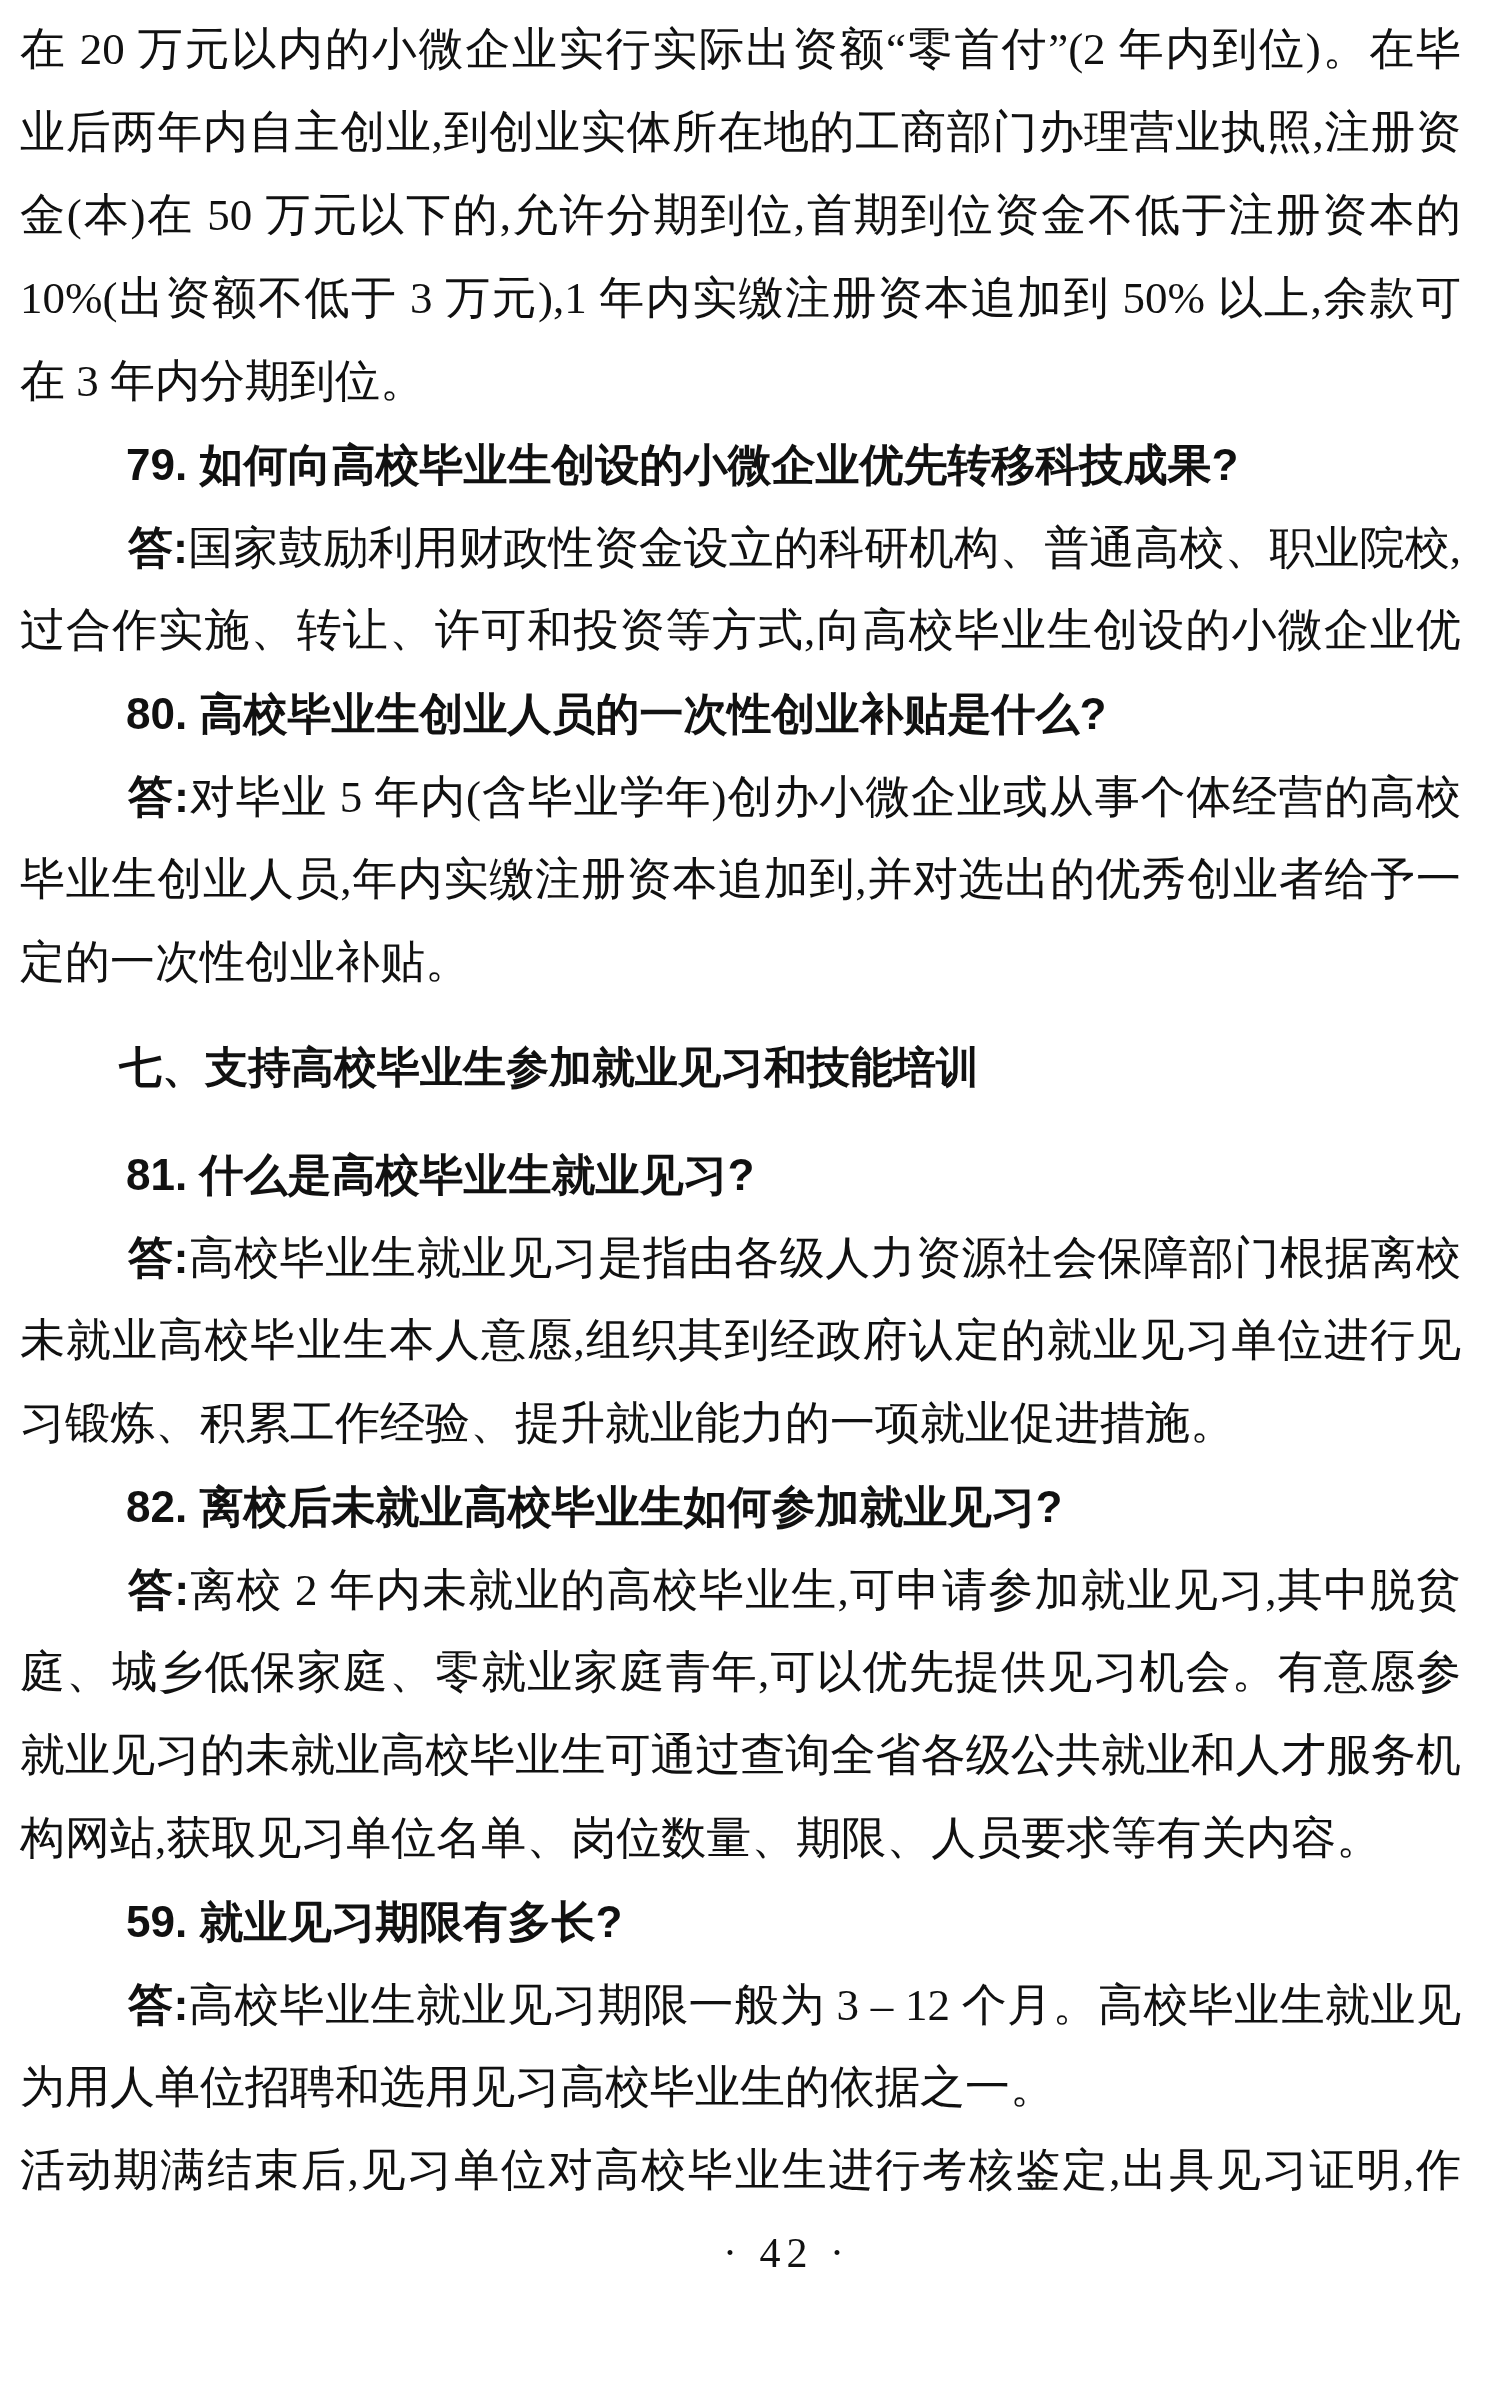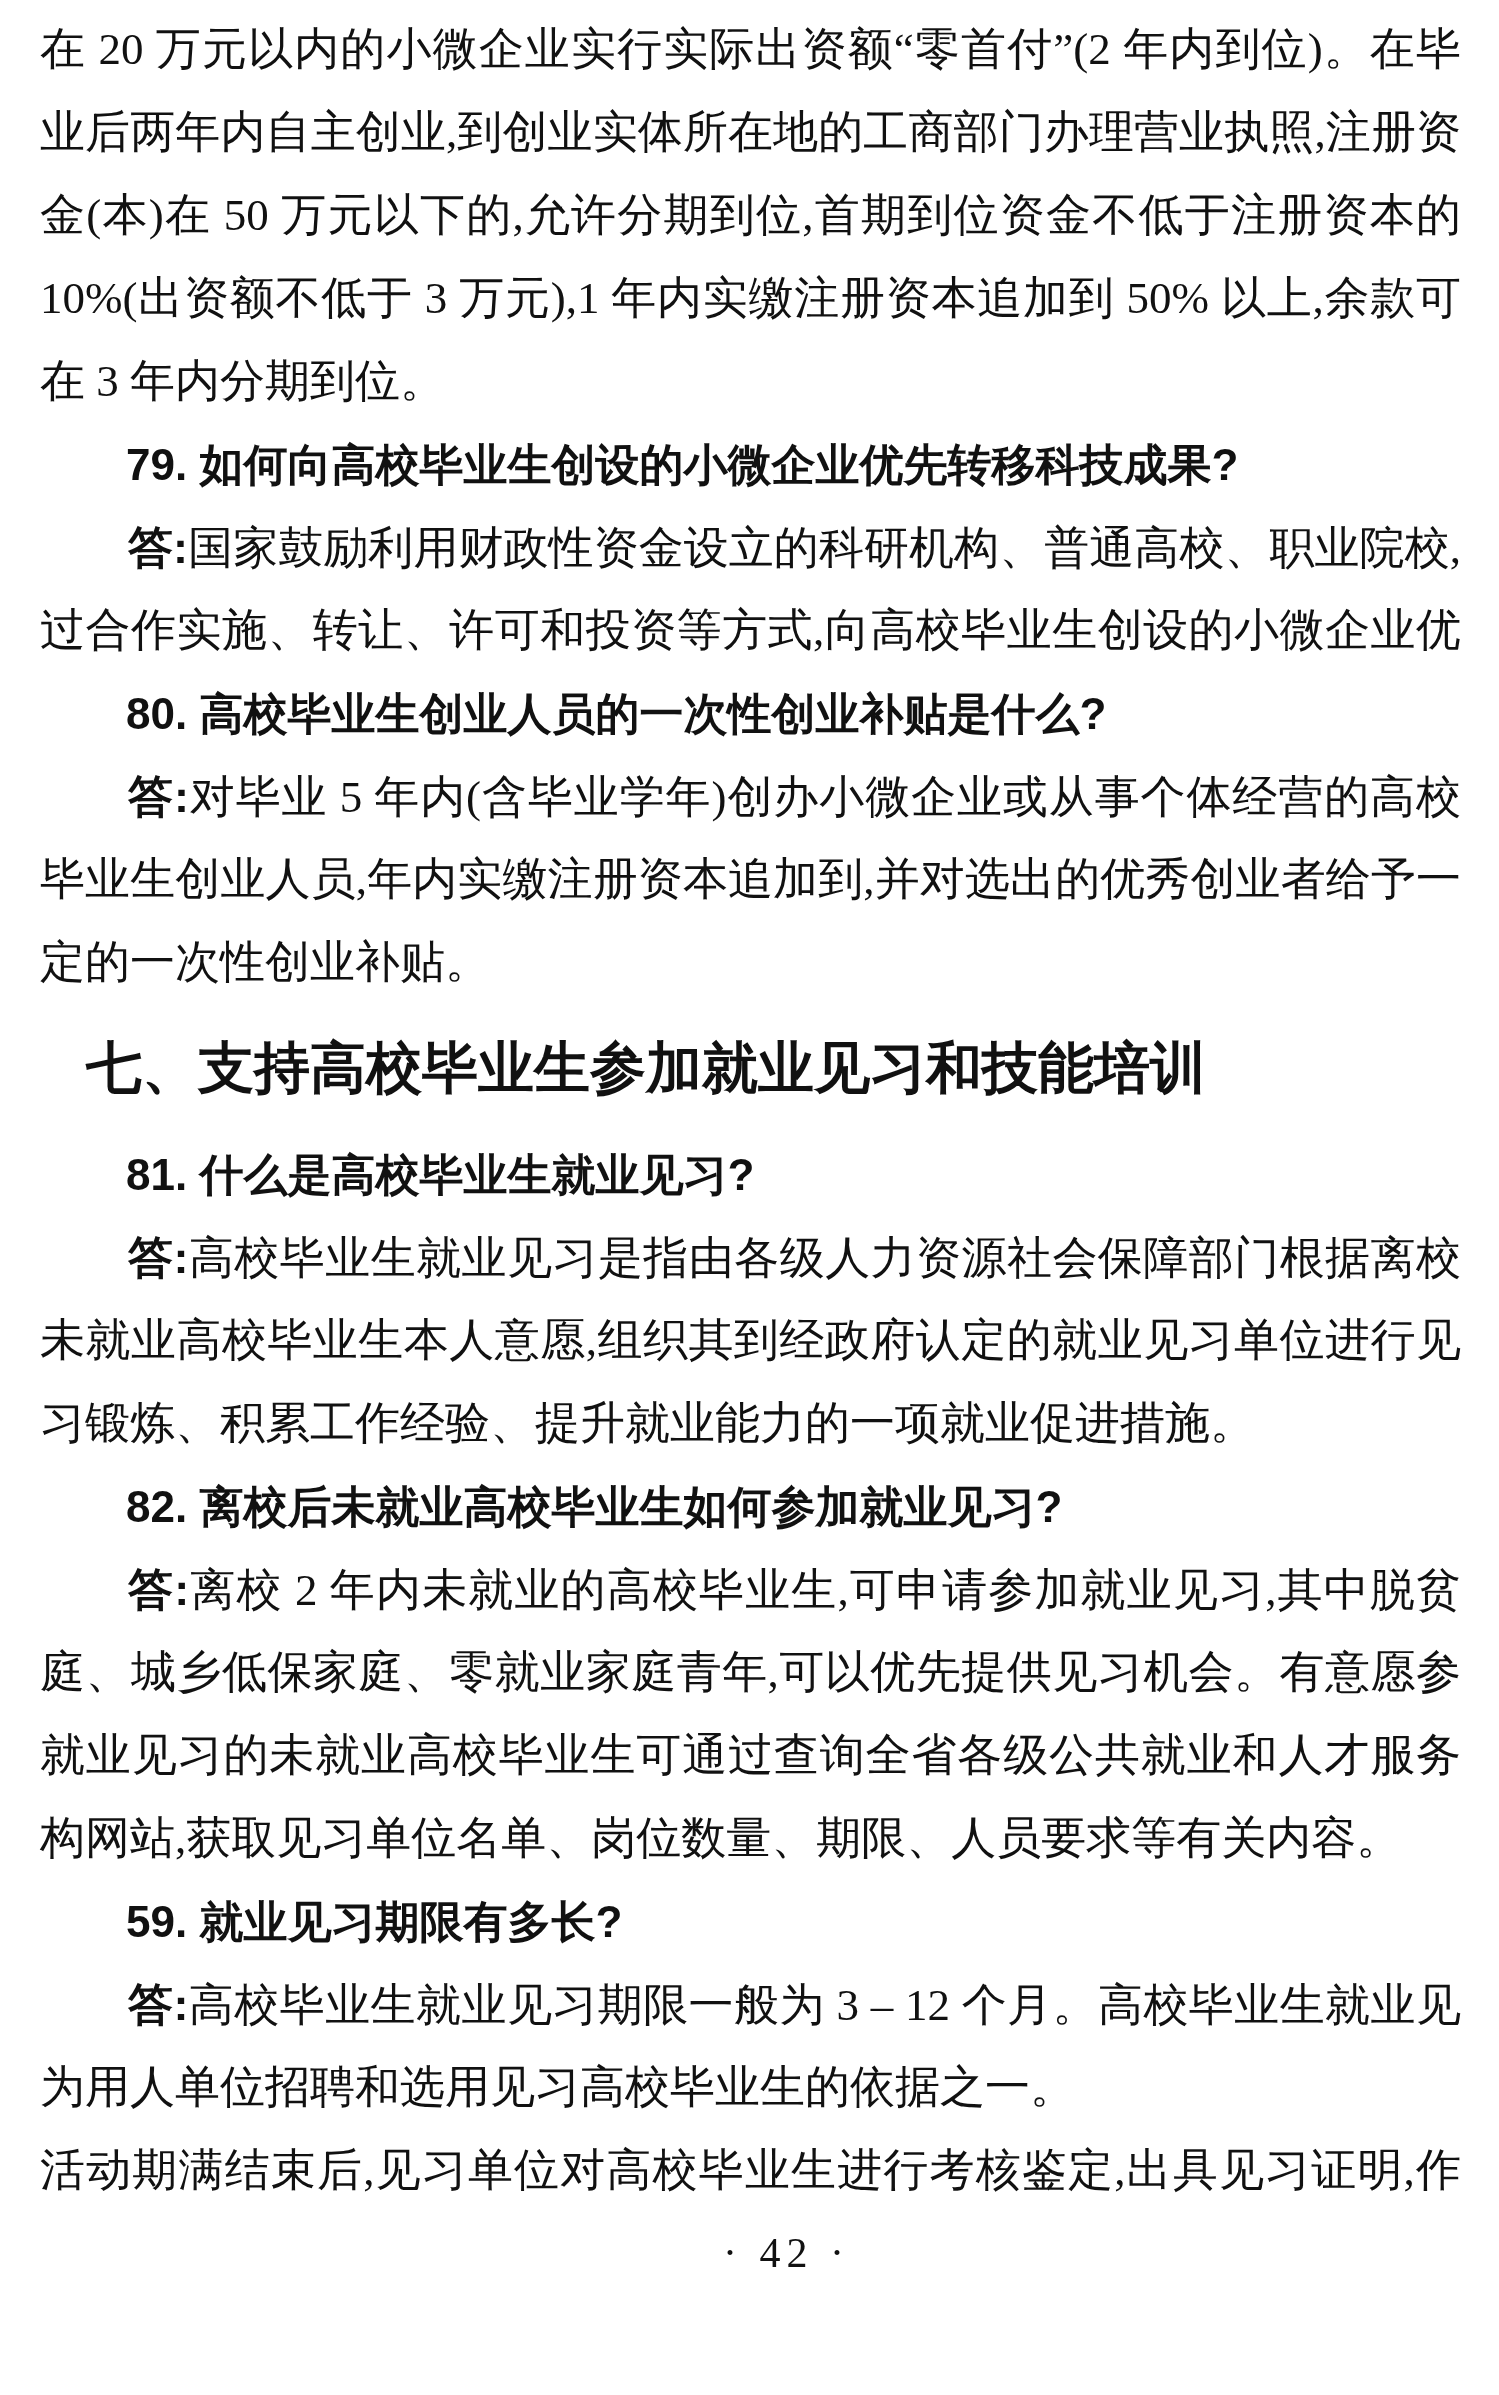--- a/index.html
+++ b/index.html
@@ -15,21 +15,21 @@
     background: #ffffff;
     box-sizing: border-box;
     padding-top: 8px;
     overflow: hidden;
     color: #111111;
   }
   .line {
     box-sizing: border-box;
     height: 83px;
     line-height: 83px;
-    padding-left: 40px;
+    padding-left: 20px;
     padding-right: 38px;
     font-family: "Liberation Serif", "DejaVu Serif", serif;
     font-size: 45px;
     color: #111111;
     overflow: hidden;
   }
   
   .line.fill {
     text-align: justify;
     text-align-last: justify;
@@ -46,22 +46,22 @@
     font-family: "Liberation Sans", "DejaVu Sans", sans-serif;
     font-weight: 700;
     font-size: 44px;
     padding-left: 126px;
     text-align: center;
     text-align-last: left;
   }
   .line.section {
     font-family: "Liberation Sans", "DejaVu Sans", sans-serif;
     font-weight: 700;
-    font-size: 56px;
-    padding-left: 86px;
+    font-size: 43px;
+    padding-left: 119px;
     margin-top: 22px;
     margin-bottom: 24px;
     text-align: center;
     text-align-last: left;
   }
   .answer-prefix {
     font-family: "Liberation Sans", "DejaVu Sans", sans-serif;
     font-weight: 700;
   }
   .footer-line {

